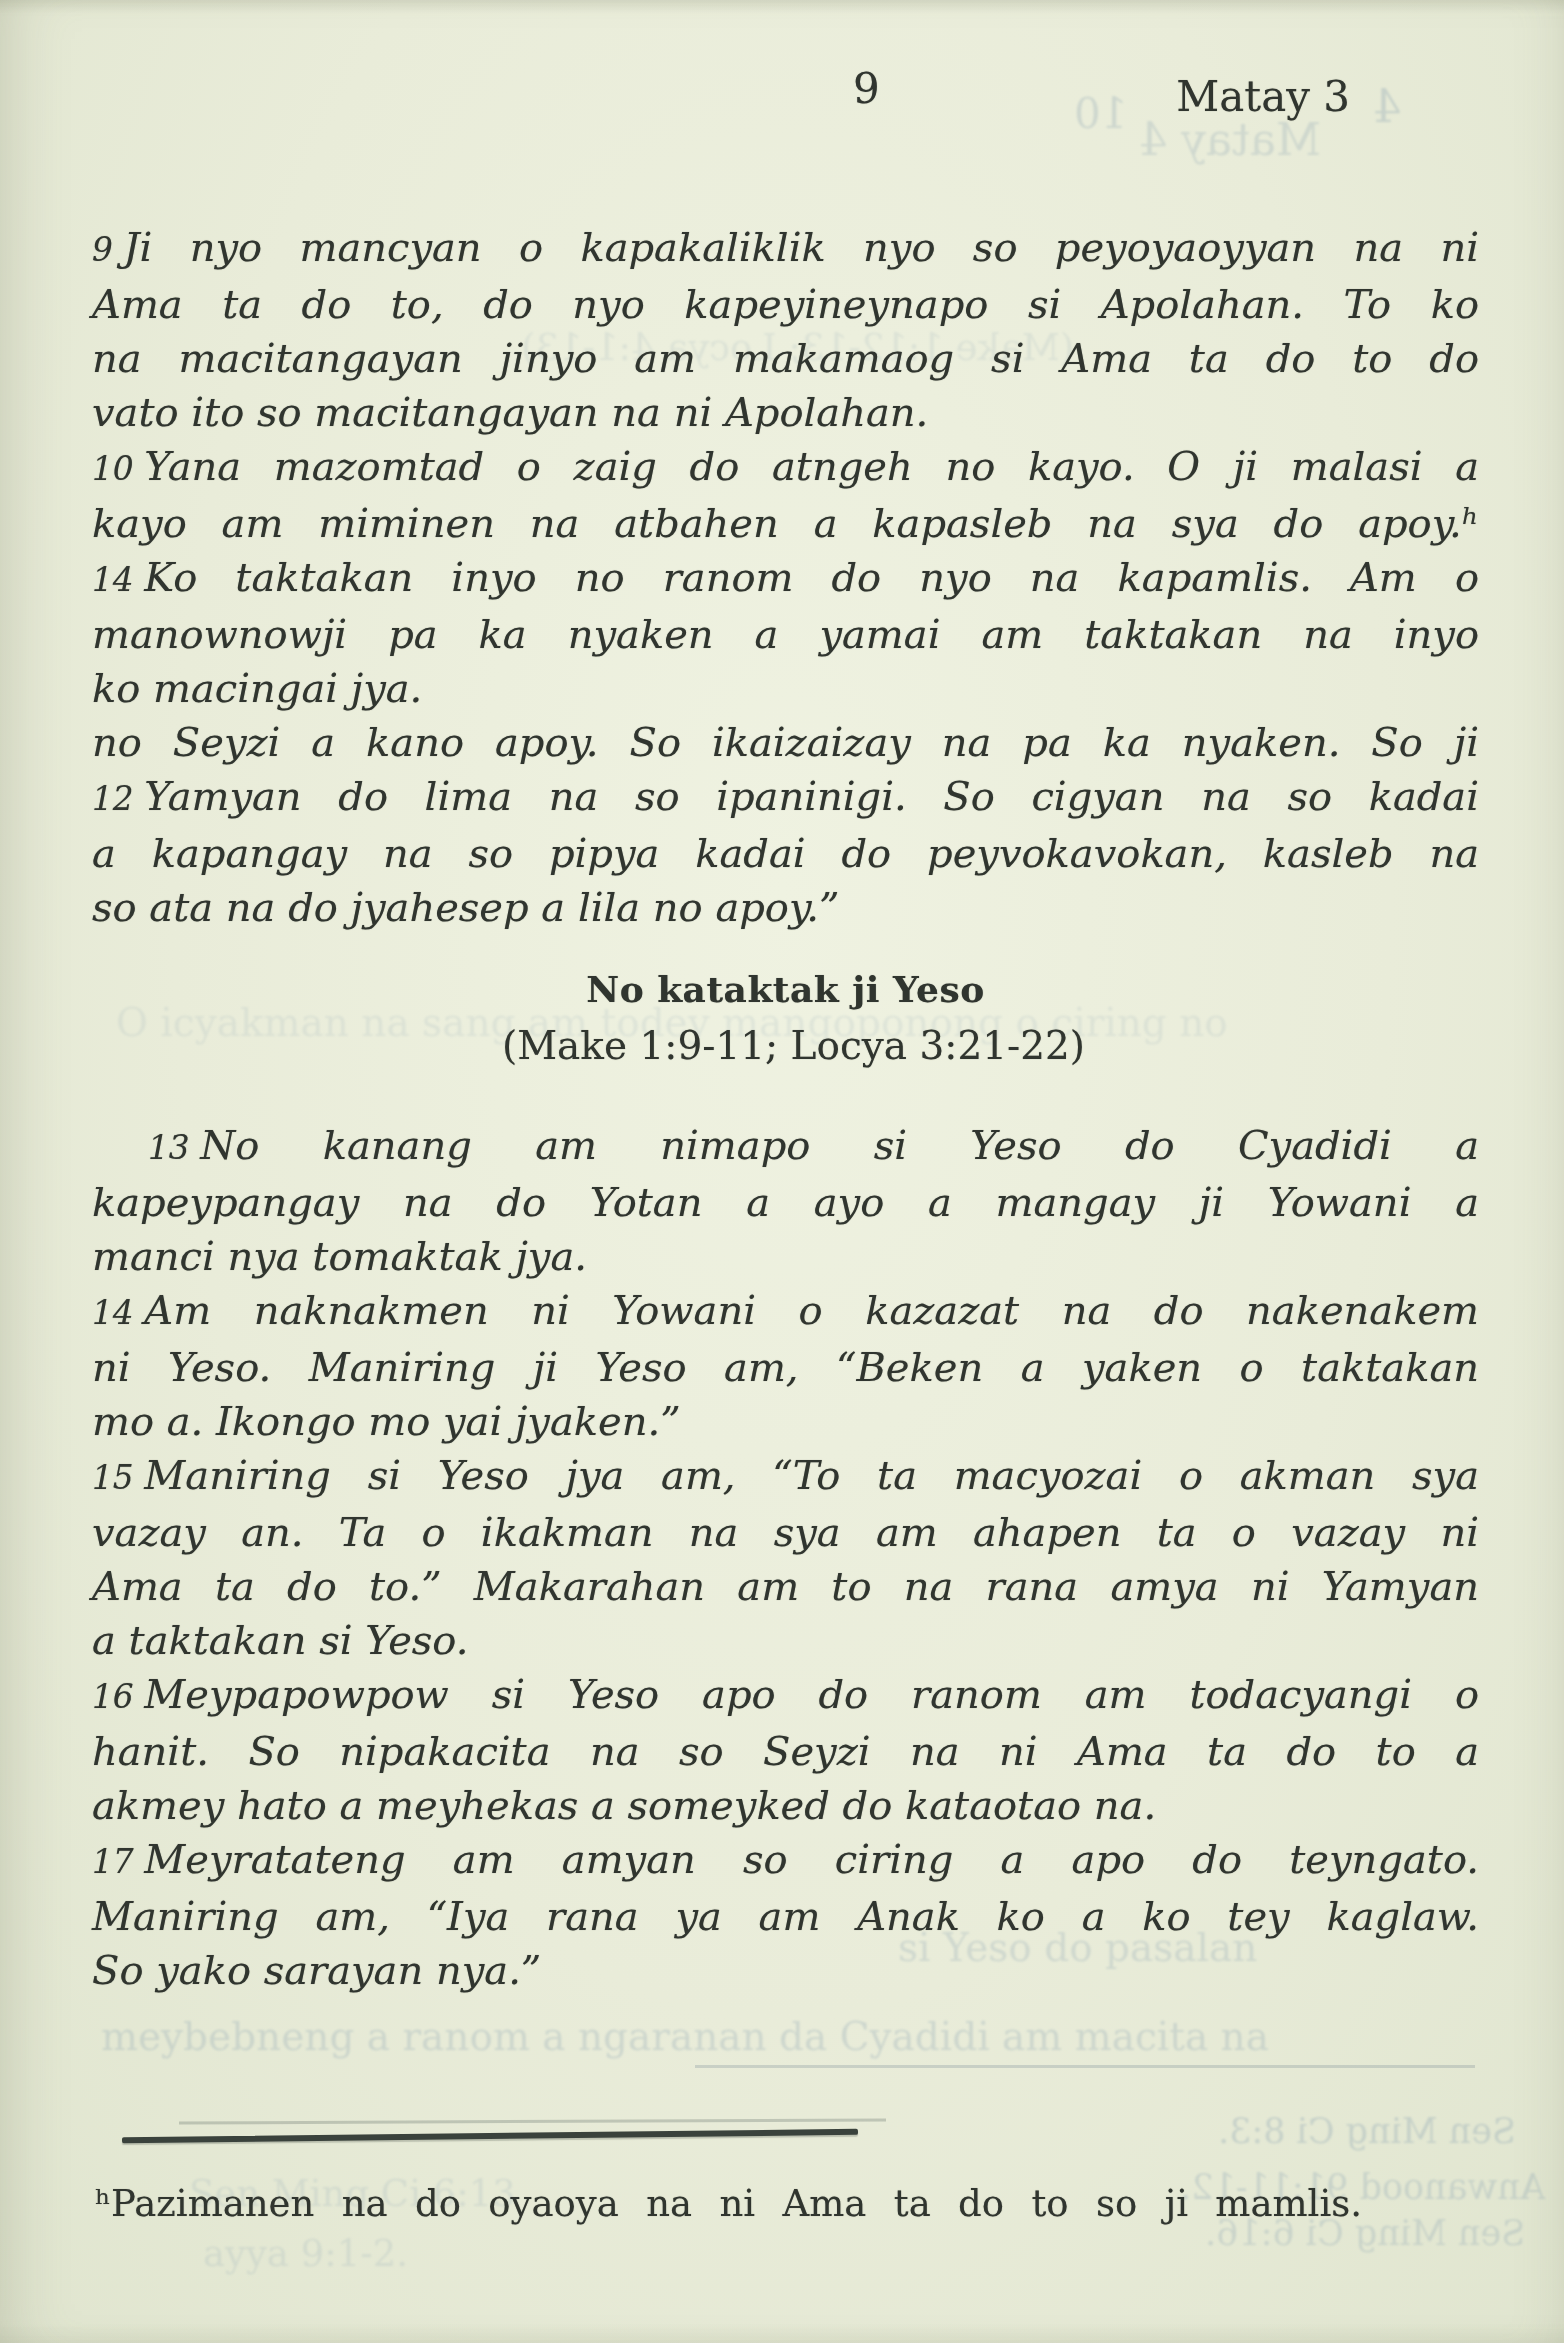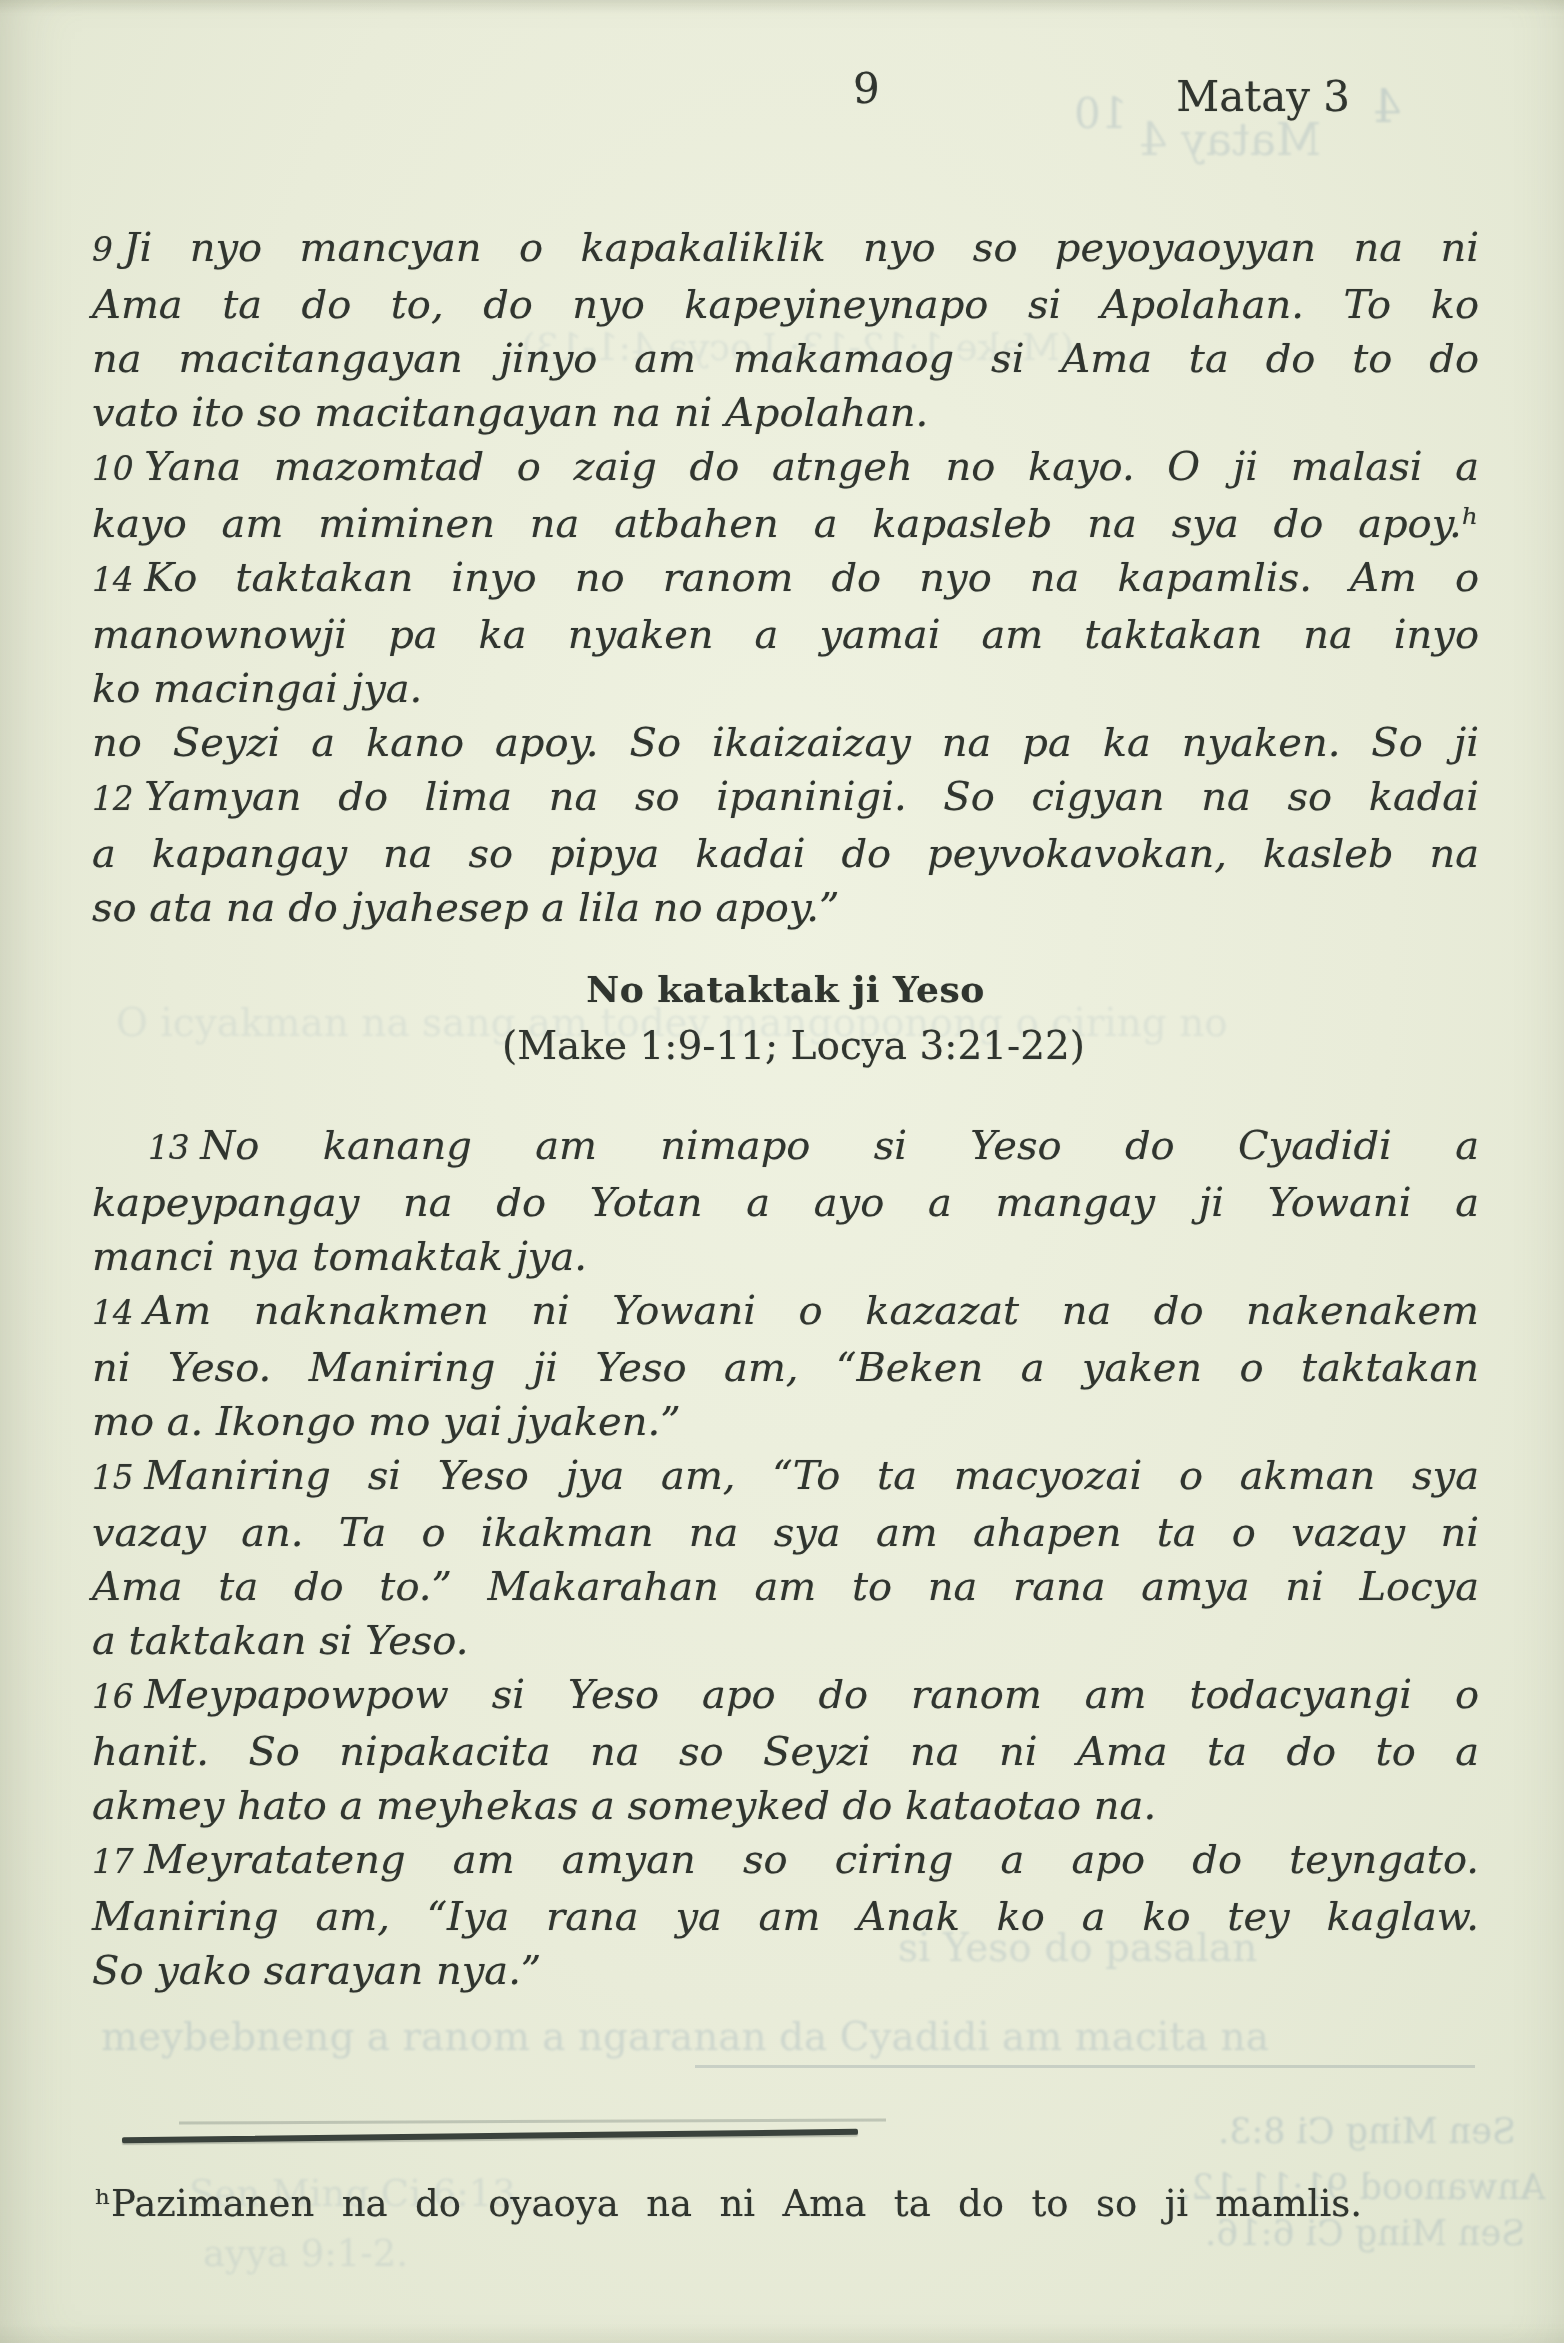--- a/index.html
+++ b/index.html
@@ -97,21 +97,21 @@
 
   <div class="textblock ink" id="block2">
       <div class="line just" style="text-indent: 56px;"><span class="vnum">13</span>No kanang am nimapo si Yeso do Cyadidi a</div>
       <div class="line just">kapeypangay na do Yotan a ayo a mangay ji Yowani a</div>
       <div class="line">manci nya tomaktak jya.</div>
       <div class="line just"><span class="vnum">14</span>Am naknakmen ni Yowani o kazazat na do nakenakem</div>
       <div class="line just">ni Yeso. Maniring ji Yeso am, “Beken a yaken o taktakan</div>
       <div class="line">mo a. Ikongo mo yai jyaken.”</div>
       <div class="line just"><span class="vnum">15</span>Maniring si Yeso jya am, “To ta macyozai o akman sya</div>
       <div class="line just">vazay an. Ta o ikakman na sya am ahapen ta o vazay ni</div>
-      <div class="line just">Ama ta do to.” Makarahan am to na rana amya ni Locya</div>
+      <div class="line just">Ama ta do to.” Makarahan am to na rana amya ni Yamyan</div>
       <div class="line">a taktakan si Yeso.</div>
       <div class="line just"><span class="vnum">16</span>Meypapowpow si Yeso apo do ranom am todacyangi o</div>
       <div class="line just">hanit. So nipakacita na so Seyzi na ni Ama ta do to a</div>
       <div class="line">akmey hato a meyhekas a someyked do kataotao na.</div>
       <div class="line just"><span class="vnum">17</span>Meyratateng am amyan so ciring a apo do teyngato.</div>
       <div class="line just">Maniring am, “Iya rana ya am Anak ko a ko tey kaglaw.</div>
       <div class="line">So yako sarayan nya.”</div>
     </div>
 
   <div class="bleed-rule"></div>

